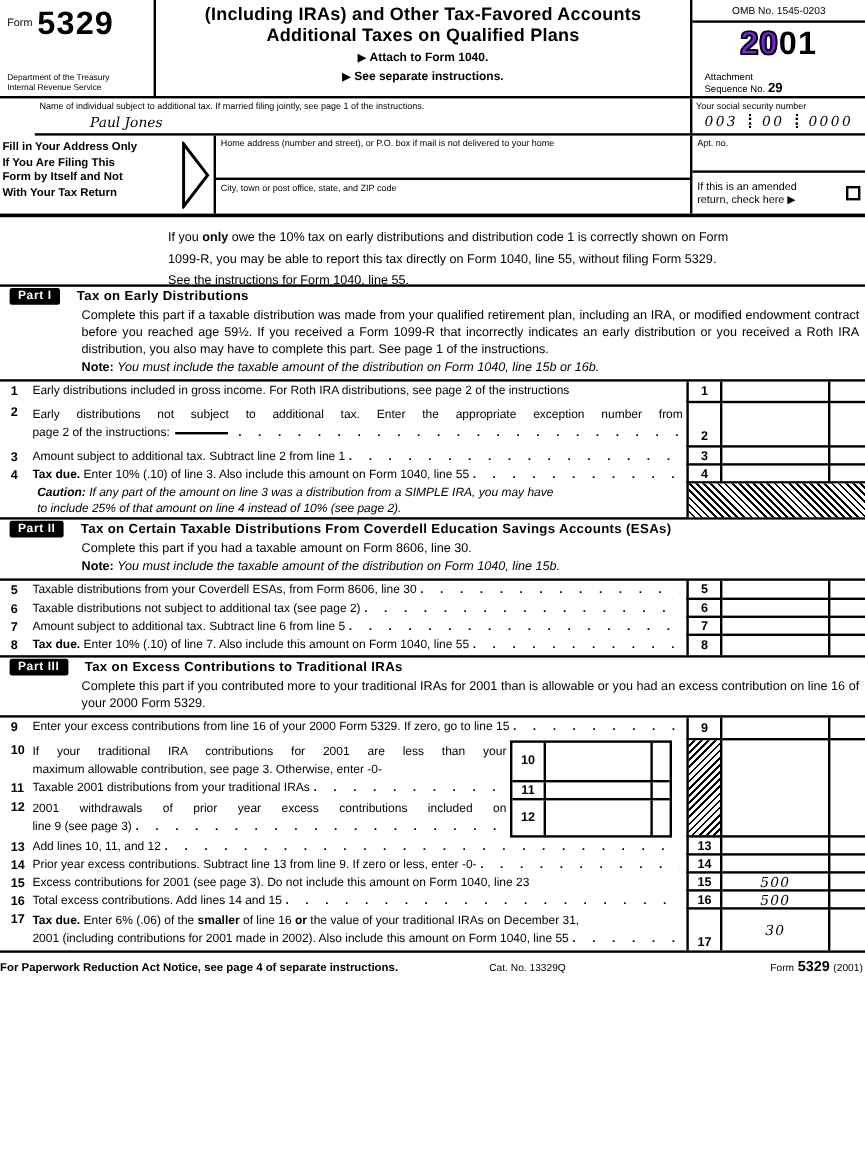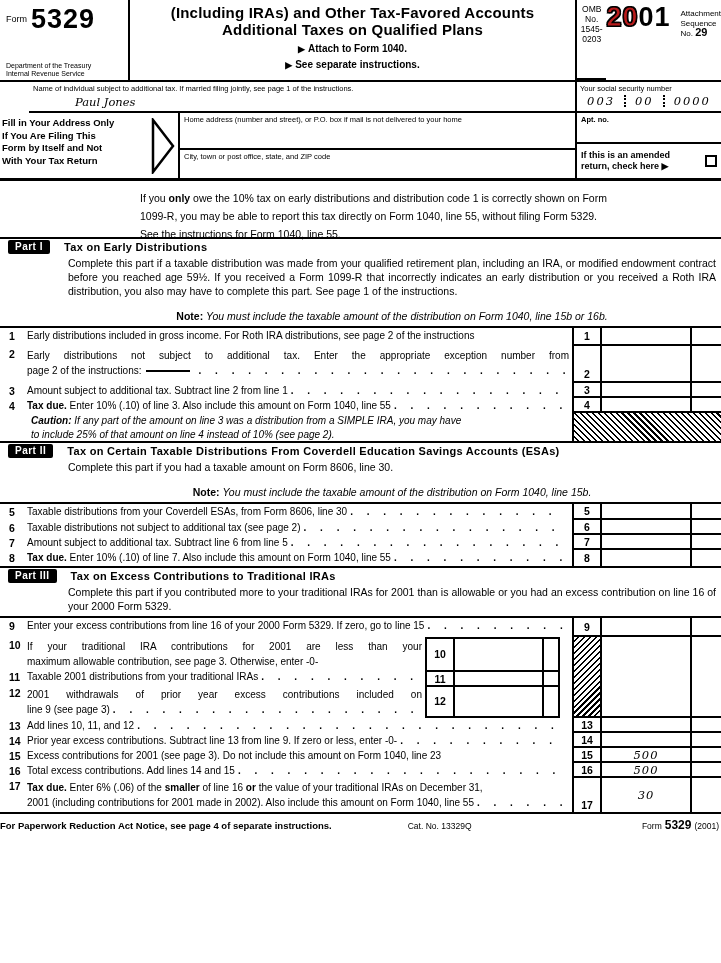--- a/index.html
+++ b/index.html
@@ -13,56 +13,56 @@
   .hdr { display:flex; height:82px; border-bottom:2px solid #000; }
   .hdr-left { width:130px; flex:none; border-right:2px solid #000; padding:6px 4px 2px 6px; display:flex; flex-direction:column; }
   .formline { display:flex; align-items:center; gap:4px; }
   .form-word { font-size:9px; }
   .form-num { font-size:27px; font-weight:bold; letter-spacing:1px; line-height:26px; }
   .dept { margin-top:auto; font-size:7px; line-height:8px; }
   .hdr-center { flex:1; text-align:center; padding-top:4px; }
   .title { font-size:15px; font-weight:bold; line-height:17px; letter-spacing:.2px; }
   .attach { font-size:10px; font-weight:bold; margin-top:5px; }
   .arrowhead { font-size:9px; margin-right:3px; }
-  .hdr-right { width:146px; flex:none; border-left:2px solid #000; display:flex; flex-direction:row; }
+  .hdr-right { width:146px; flex:none; border-left:2px solid #000; display:flex; flex-direction:column; }
   .omb { font-size:8.5px; text-align:center; padding:4px 2px 3px; border-bottom:2px solid #000; }
   .year { text-align:center; font-size:27px; font-weight:bold; line-height:30px; margin-top:2px; letter-spacing:1px; }
-  .year-outline { color:#b91c1c; text-shadow:-1px -1px 0 #000, 1px -1px 0 #000, -1px 1px 0 #000, 1px 1px 0 #000; -webkit-text-stroke:1px #000; }
+  .year-outline { color:#6d28d9; text-shadow:-1px -1px 0 #000, 1px -1px 0 #000, -1px 1px 0 #000, 1px 1px 0 #000; -webkit-text-stroke:1px #000; }
   .attseq { font-size:8px; line-height:9.5px; padding-left:10px; margin-top:9px; }
   .seqno { font-size:11px; font-weight:bold; }
   
   .namerow { display:flex; height:31px; border-bottom:2px solid #000;margin-left:29px; }
   .nr-left { flex:1; padding:2px 4px; }
   .small-label { font-size:7.5px; }
   .fill-name { font:italic 11.5px "DejaVu Serif", serif; margin-left:42px; margin-top:2px; }
   .nr-right { width:146px; flex:none; border-left:2px solid #000; padding:2px 3px; }
   .ssn { display:flex; align-items:center; justify-content:center; gap:9px; margin-top:1px; font:italic 11.5px "DejaVu Serif", serif; letter-spacing:2px; }
   .ssn-sep { width:0; height:12px; border-left:2px dotted #000; }
   
   .addr { display:flex; height:68px; border-bottom:3px solid #000; }
   .addr-side { width:178px; flex:none; position:relative; padding:4px 0 0 2px; font-size:9.5px; font-weight:bold; line-height:12.5px; }
   .addr-arrow { position:absolute; right:3px; top:5px; }
   .addr-mid { flex:1; border-left:2px solid #000; display:flex; flex-direction:column; }
   .addr-home { height:37px; border-bottom:2px solid #000; padding:2px 4px; }
   .addr-city { flex:1; padding:2px 4px; }
-  .addr-right { width:146px; flex:none; border-left:2px solid #000; display:flex; flex-direction:column;font-weight:bold; }
+  .addr-right { width:146px; flex:none; border-left:2px solid #000; display:flex; flex-direction:column; }
   .addr-apt { height:37px; border-bottom:2px solid #000; padding:2px 4px; }
   .addr-amend { flex:1; padding:6px 4px; display:flex; align-items:center; font-size:9px; line-height:11px; }
   .amend-text { flex:1; }
   .checkbox { width:12px; height:12px; border:2px solid #000; flex:none; margin-left:2px; }
   
   .notice { height:56px; padding:8px 0 0 140px; font-size:10.5px; line-height:18px; }
   .notice-inner { width:468px; }
   
   .partbar { display:flex; align-items:center; height:17px; border-top:2px solid #000; }
   .badge { background:#000; color:#fff; font-weight:bold; font-size:10px; letter-spacing:.5px; padding:1px 7px 2px; border-radius:2px; margin-left:8px; }
   .ptitle { margin-left:14px; font-weight:bold; font-size:11px; letter-spacing:.3px; }
   .pdesc { padding:2px 5px 3px 68px; font-size:10.5px; line-height:14px; border-bottom:2px solid #000; }
   .just { text-align:justify; }
-  .noteline { margin-top:11px;text-align:center; }
+  .noteline { margin-top:1px; }
   .b { font-weight:bold; }
   .i { font-style:italic; }
   
   .lrow { display:flex; align-items:stretch; }
   .lnum { width:27px; flex:none; padding-left:9px; font-weight:bold; font-size:10.5px; padding-top:2px; }
   .ltext { flex:1; display:flex; align-items:flex-start; font-size:10px; padding-top:2px; padding-right:3px; overflow:hidden; }
   .ltext .t { white-space:nowrap; }
   .ltext2 { flex:1; font-size:10px; line-height:15px; padding-right:3px; padding-top:2px; overflow:hidden; }
   .jline { text-align:justify; text-align-last:justify; white-space:normal; }
   .fline { display:flex; align-items:flex-start; }

